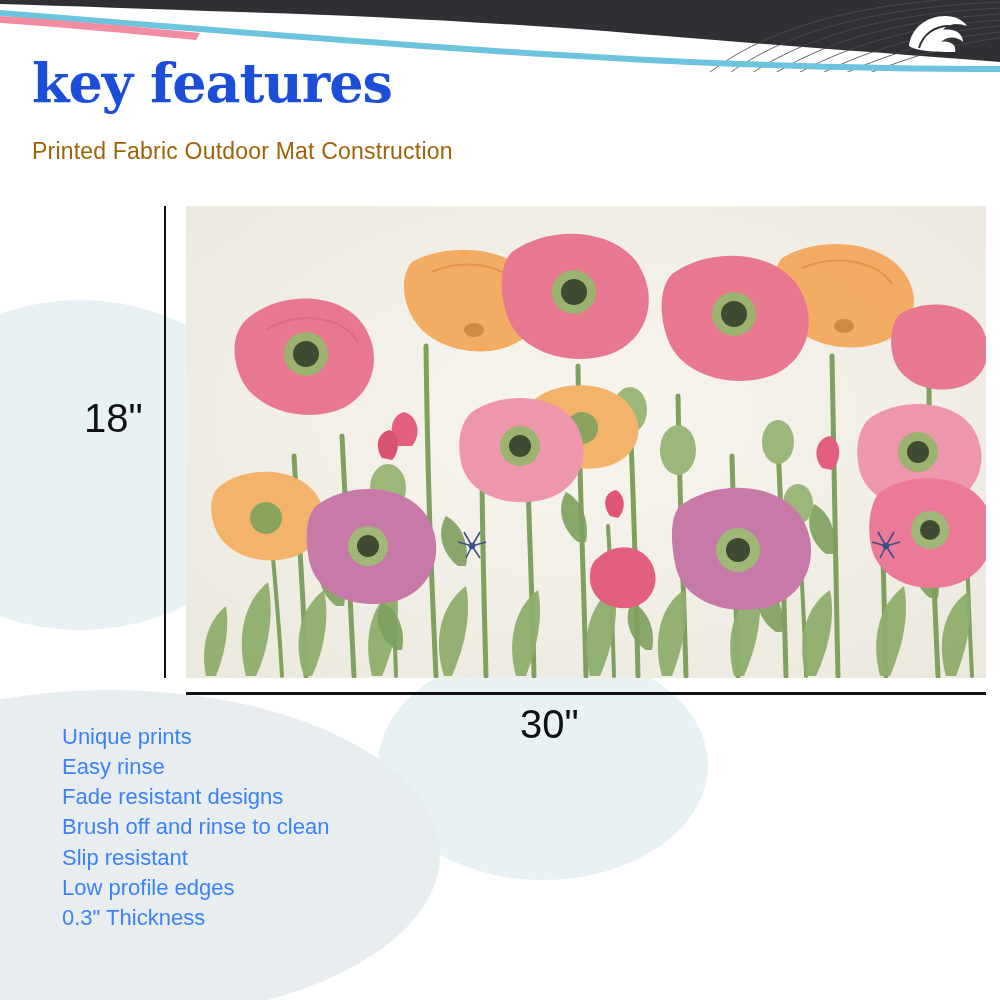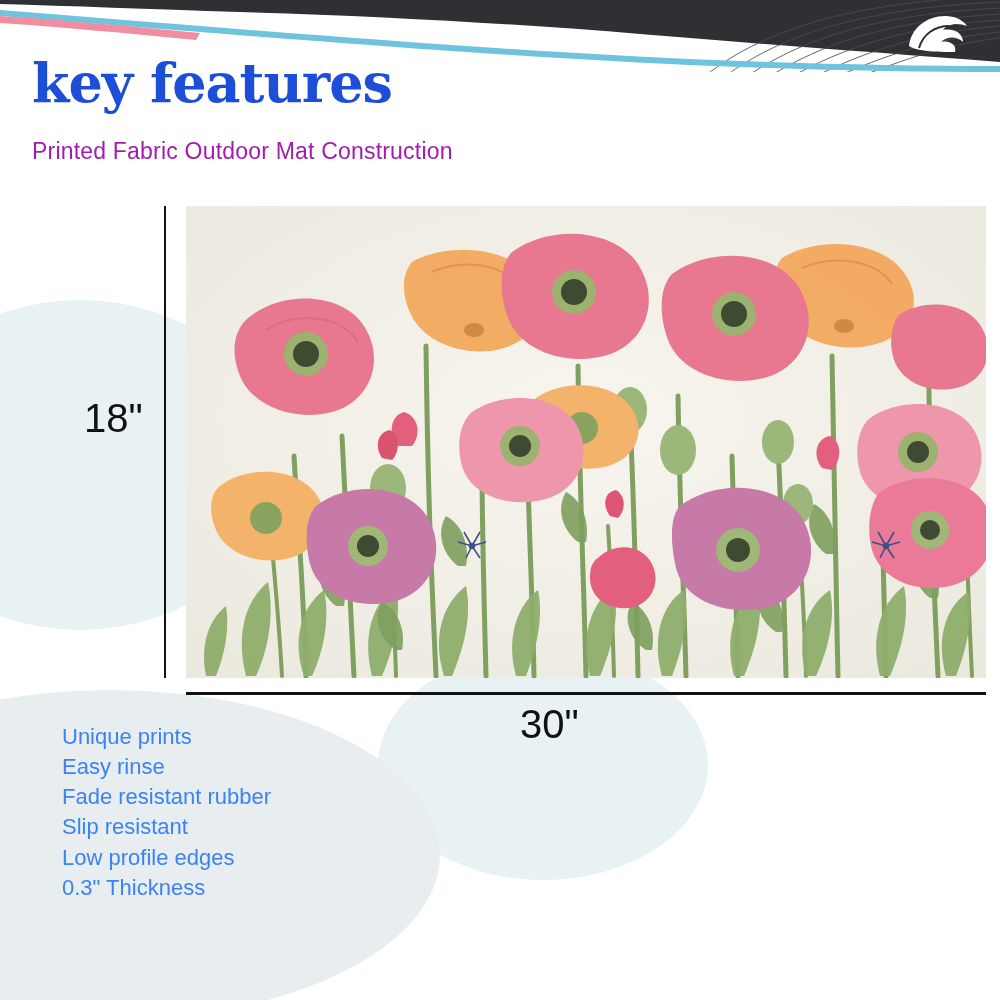--- a/index.html
+++ b/index.html
@@ -27,21 +27,21 @@
     font-family:"DejaVu Serif", serif;
     font-weight:700;
     font-size:54px;
     letter-spacing:-1px;
     color:#1d4ed8;
     line-height:1;
   }
   .subtitle{
     position:absolute;left:32px;top:138px;
     font-size:23px;
-    color:#a21caf;
+    color:#a16207;
     letter-spacing:.2px;
     text-align:right;
   }
   
   .blob-left{
     position:absolute;left:-120px;top:300px;
     width:400px;height:330px;border-radius:50%;
     background:#e8f1f3;
   }
   .blob-mid{
@@ -269,17 +269,18 @@
 </div>
 
 <div class="dim-v"></div>
 <div class="dim-h"></div>
 <div class="dim-label-v">18"</div>
 <div class="dim-label-h">30"</div>
 
 <div class="features">
   <div>Unique prints</div>
   <div>Easy rinse</div>
-  <div>Fade resistant rubber</div>
+  <div>Fade resistant designs</div>
+  <div>Brush off and rinse to clean</div>
   <div>Slip resistant</div>
   <div>Low profile edges</div>
   <div>0.3" Thickness</div>
 </div>
 
 </body></html>

